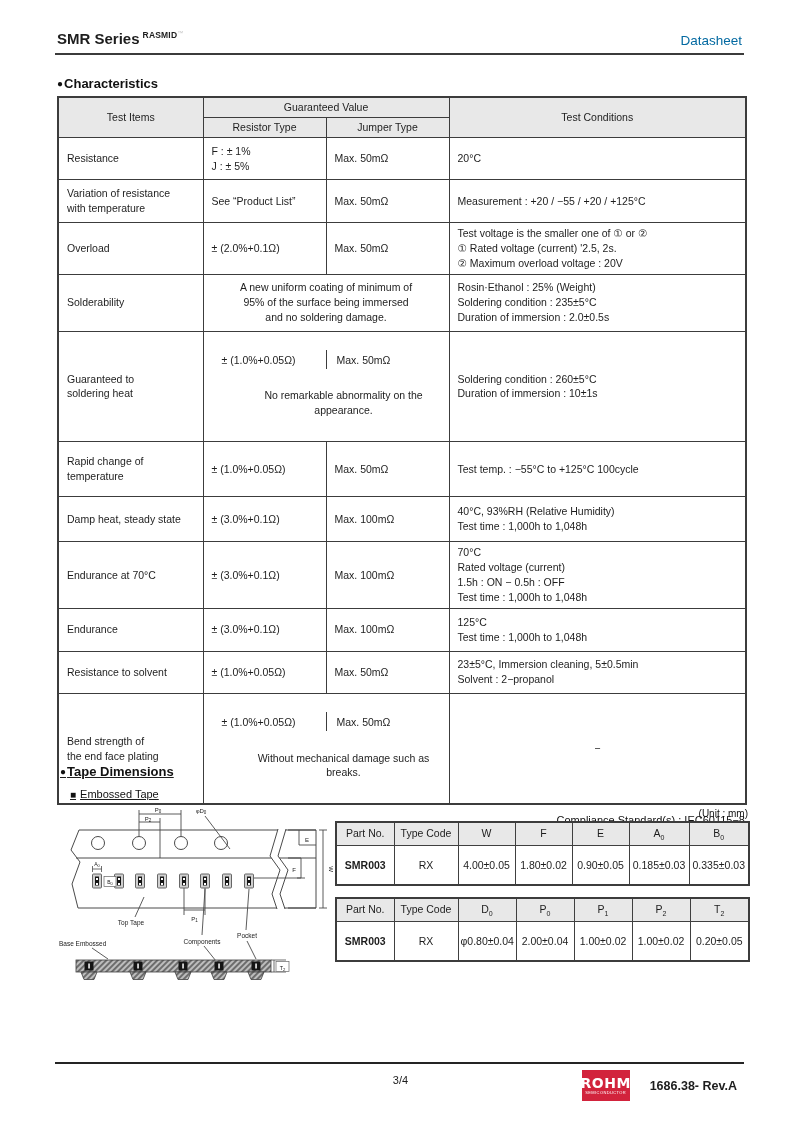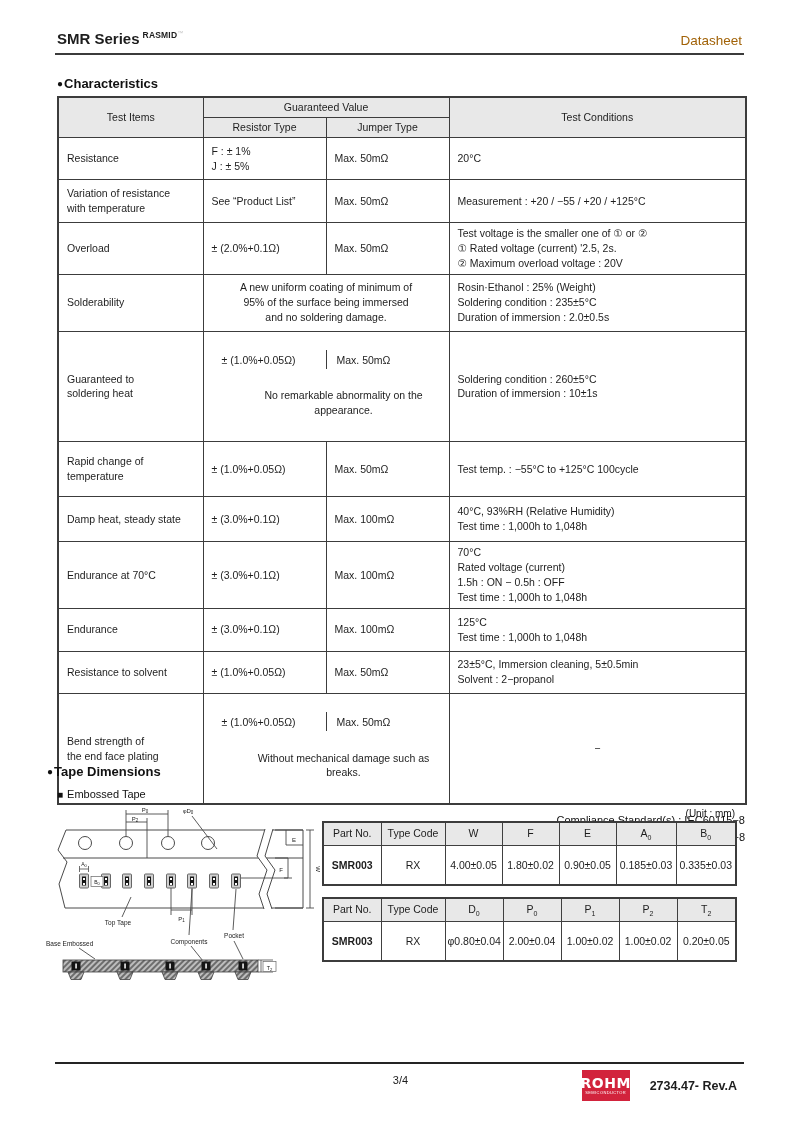--- a/index.html
+++ b/index.html
@@ -3,21 +3,21 @@
 <meta charset="utf-8">
 <style>
   html,body{margin:0;padding:0;background:#9e9e9e;}
   .page{position:relative;width:794px;height:1123px;margin:0 auto;background:#fff;
         font-family:"Liberation Sans",sans-serif;color:#1d1d1d;overflow:hidden;}
   
   .hdr{position:absolute;left:57px;right:52px;top:30px;display:flex;justify-content:space-between;align-items:flex-end;}
   .hdr-title{font-size:15px;font-weight:bold;}
   .hdr-sup{font-size:8.5px;font-weight:bold;vertical-align:6px;margin-left:3px;letter-spacing:.2px;}
   .hdr-tm{font-size:6px;color:#c6c6c6;vertical-align:9px;}
-  .hdr-right{font-size:13.5px;color:#a16207;}
+  .hdr-right{font-size:13.5px;color:#0369a1;}
   .hdr-rule{position:absolute;left:55px;right:50px;top:53px;border-top:2px solid #3b3b3b;}
   
   .sec-h{font-size:13px;font-weight:bold;color:#111;}
   .sec-h .bullet{font-size:10px;vertical-align:1px;margin-right:1px;}
   
   .sec-char{position:absolute;left:57px;top:76px;width:688px;}
   table.ch{border-collapse:collapse;table-layout:fixed;width:688px;margin-top:5px;
            border:2px solid #3c3c3c;}
   table.ch th,table.ch td{border:1px solid #3c3c3c;font-size:10.5px;font-weight:normal;
            line-height:1.42;vertical-align:middle;white-space:pre-line;}
@@ -28,21 +28,21 @@
   td.c-cond{padding-left:10px;margin-left:38px;}
   td.c-cond-center{text-align:center;}
   td.c-spanfull{text-align:center;padding:3px 4px;}
   td.c-split{padding:0;}
   .split{display:flex;align-items:stretch;}
   .split>div{flex:1;padding:3px 10px 1px;}
   .split-l{border-right:1px solid #3c3c3c;}
   .split-note{text-align:center;padding:5px 4px 5px;margin-left:35px;}
   .compliance{margin-top:7px;text-align:right;font-size:11px;line-height:1.55;color:#111;white-space:pre-line;}
   
-  .sec-tape{position:absolute;left:47px;top:764px;width:688px;}
+  .sec-tape{position:absolute;left:60px;top:764px;width:688px;text-decoration:underline;}
   .embossed{margin:9px 0 0 10px;font-size:11px;color:#111;}
   .embossed .sq{font-size:10px;margin-right:4px;}
   .tape-svg{position:absolute;left:-2px;top:34px;}
   .tape-right{position:absolute;left:275px;top:44px;width:413px;}
   .unit{font-size:10px;text-align:right;margin-bottom:2px;color:#111;}
   table.tp{border-collapse:collapse;table-layout:fixed;width:413px;border:2px solid #3c3c3c;}
   table.tp th,table.tp td{border:1px solid #404040;font-size:10.5px;text-align:center;}
   table.tp th{background:#e8e8e8;font-weight:normal;height:20px;padding:1px 2px;}
   table.tp td{height:36px;padding:1px 2px;}
   table.tp td.bold{font-weight:bold;}
@@ -450,17 +450,17 @@
   </div>
 
   <div class="footer-rule"></div>
   <div class="footer">
     <div class="f-page">3/4</div>
     <div class="f-right">
       <div class="logo">
         <span class="logo-word">ROHM</span>
         <span class="logo-sub">SEMICONDUCTOR</span>
       </div>
-      <span class="f-rev">2734.47- Rev.A</span>
+      <span class="f-rev">1686.38- Rev.A</span>
     </div>
   </div>
 
 </div>
 
 </body></html>

